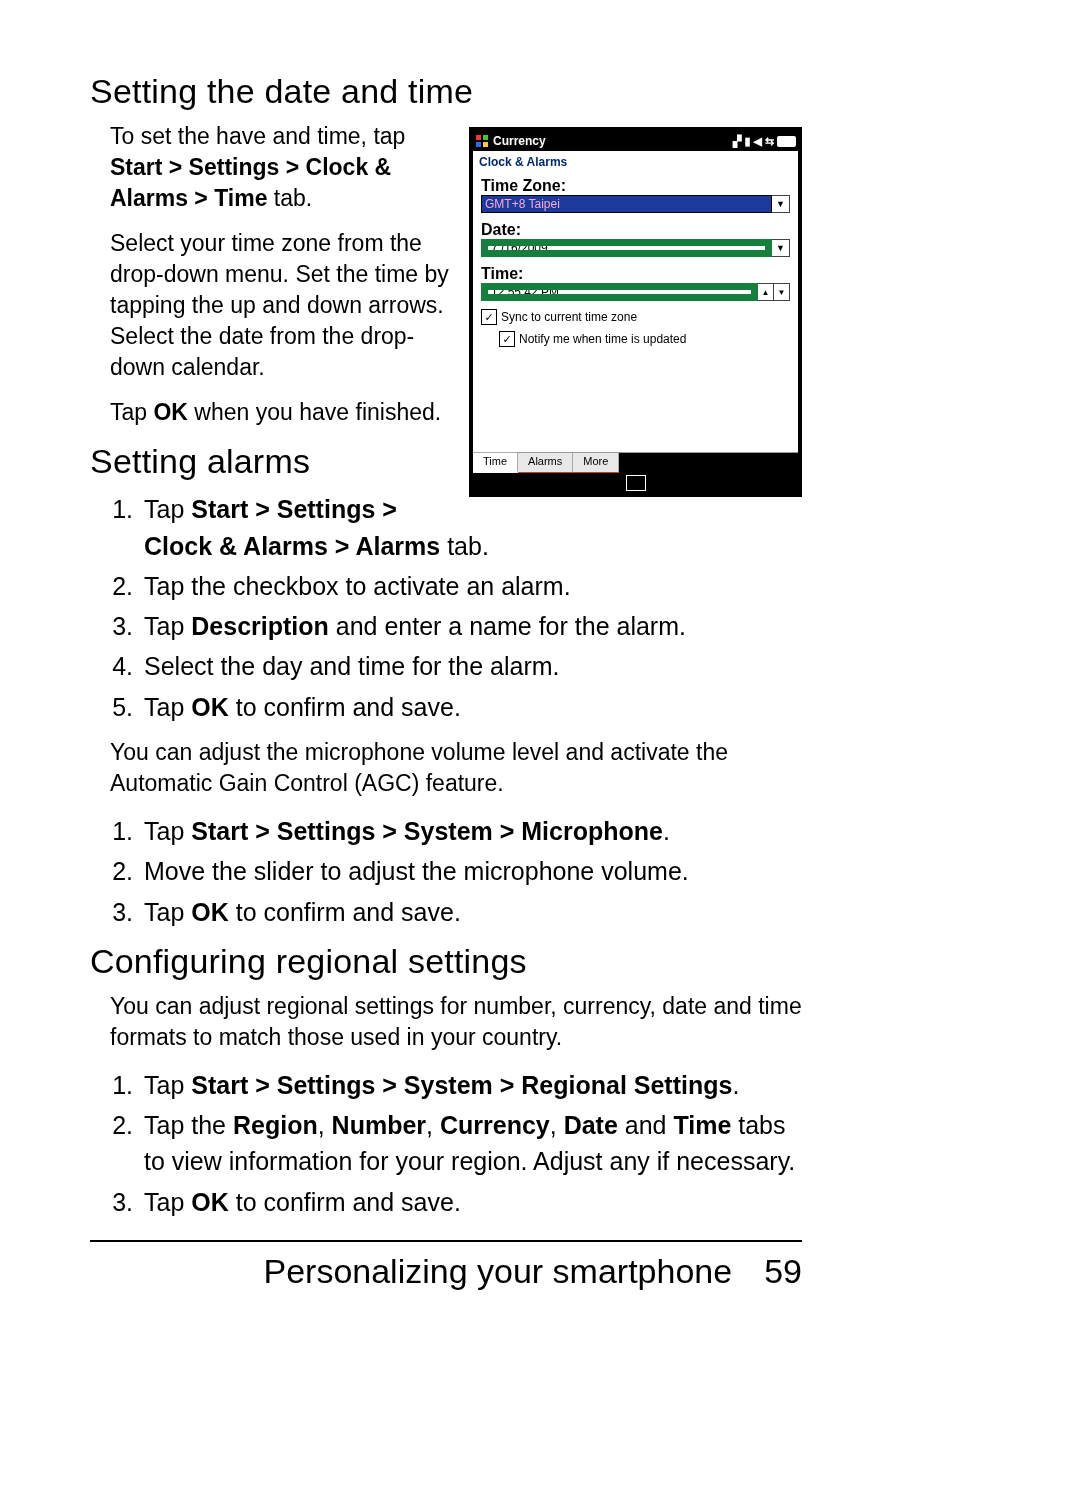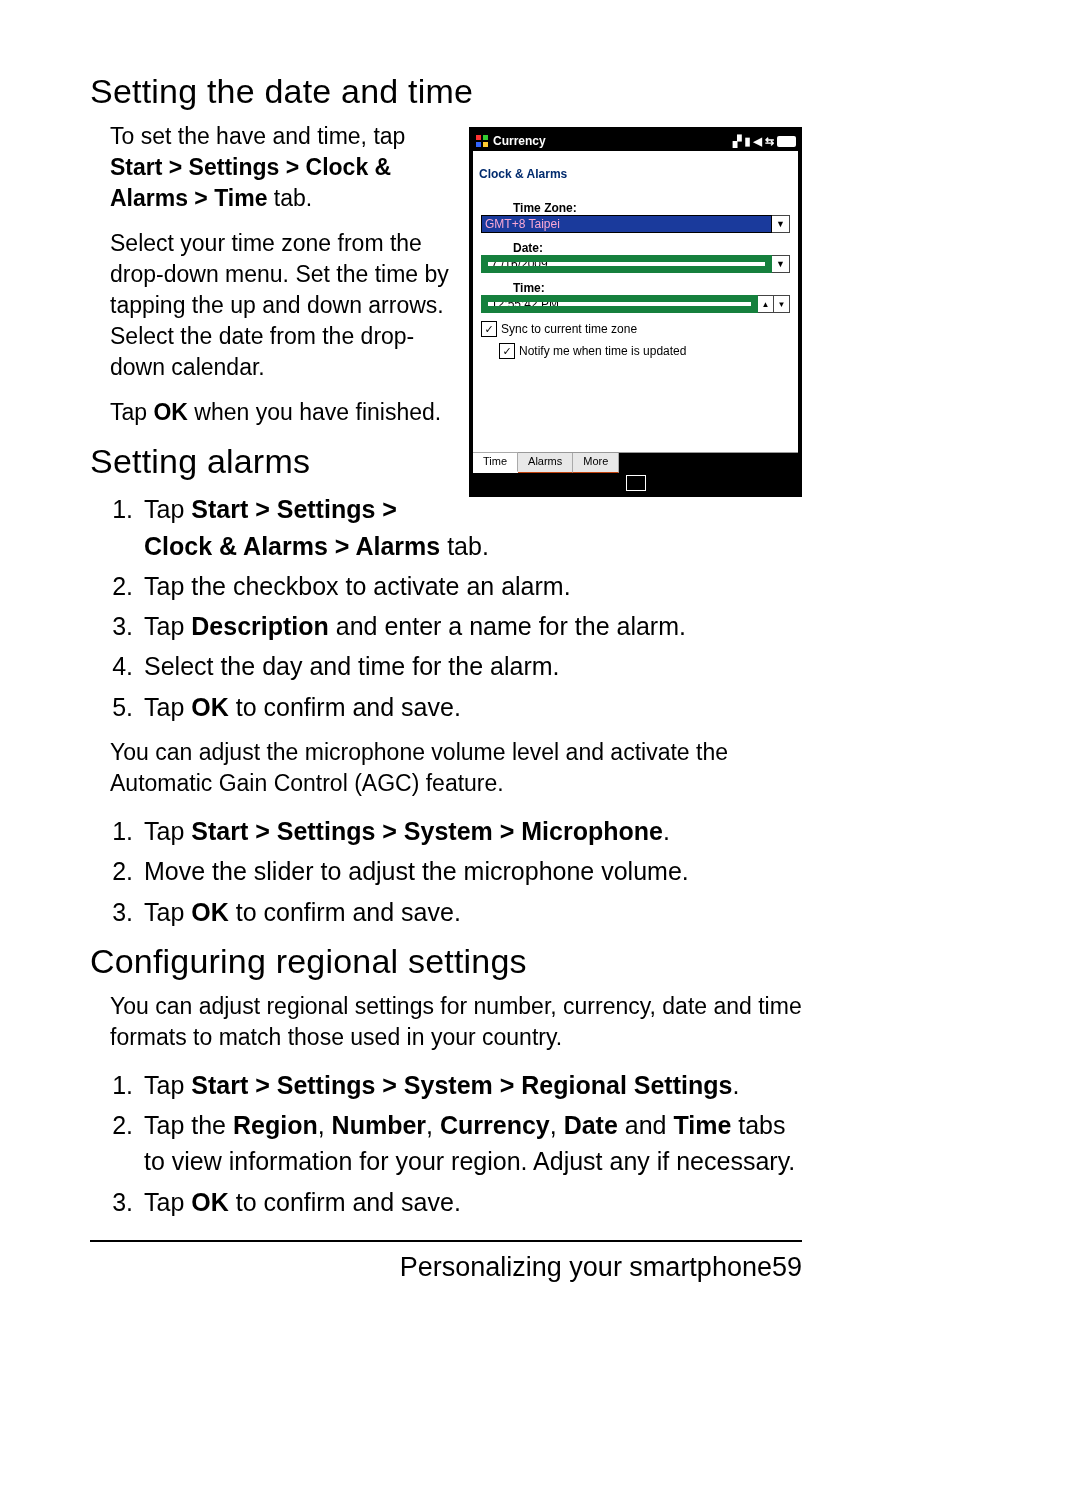--- a/index.html
+++ b/index.html
@@ -86,30 +86,29 @@
     color: #000;
     font-weight: 700;
     font-size: 10px;
     padding: 0 3px;
     border-radius: 2px;
   }
   .shot-head {
     font-size: 12px;
     font-weight: 700;
     color: #002a6d;
-    padding: 16px 6px;
+    padding: 4px 6px;
   }
   .shot-body {
     padding: 2px 8px 0 8px;
   }
   .lbl {
-    font-size: 12px;
+    font-size: 16px;
     font-weight: 700;
     margin-top: 2px;
-    margin-left: 32px;
   }
   .field {
     display: flex;
     align-items: stretch;
     margin-bottom: 6px;
     height: 20px;
   }
   .field input[type=text] {
     flex: 1;
     border: 7px solid #15803d;
@@ -191,21 +190,22 @@
   
   .rule {
     border: none;
     border-top: 2px solid #000;
     margin: 20px 0 10px 0;
   }
   .pg-footer {
     display: flex;
     justify-content: flex-end;
     align-items: baseline;
-    font-size: 27px;
+    font-size: 34px;
+    gap: 32px;
     text-align: right;
   }
 </style>
 </head>
 <body>
 
 <div class="page">
 
   <h2>Setting the date and time</h2>
 

